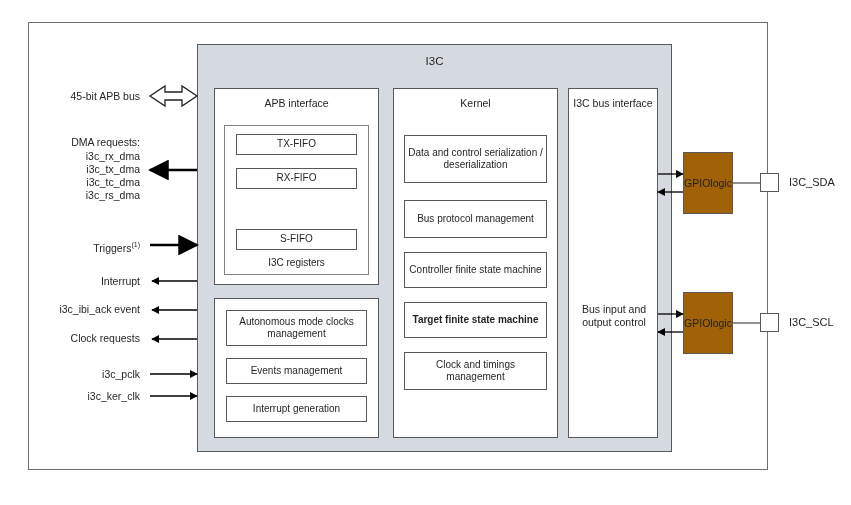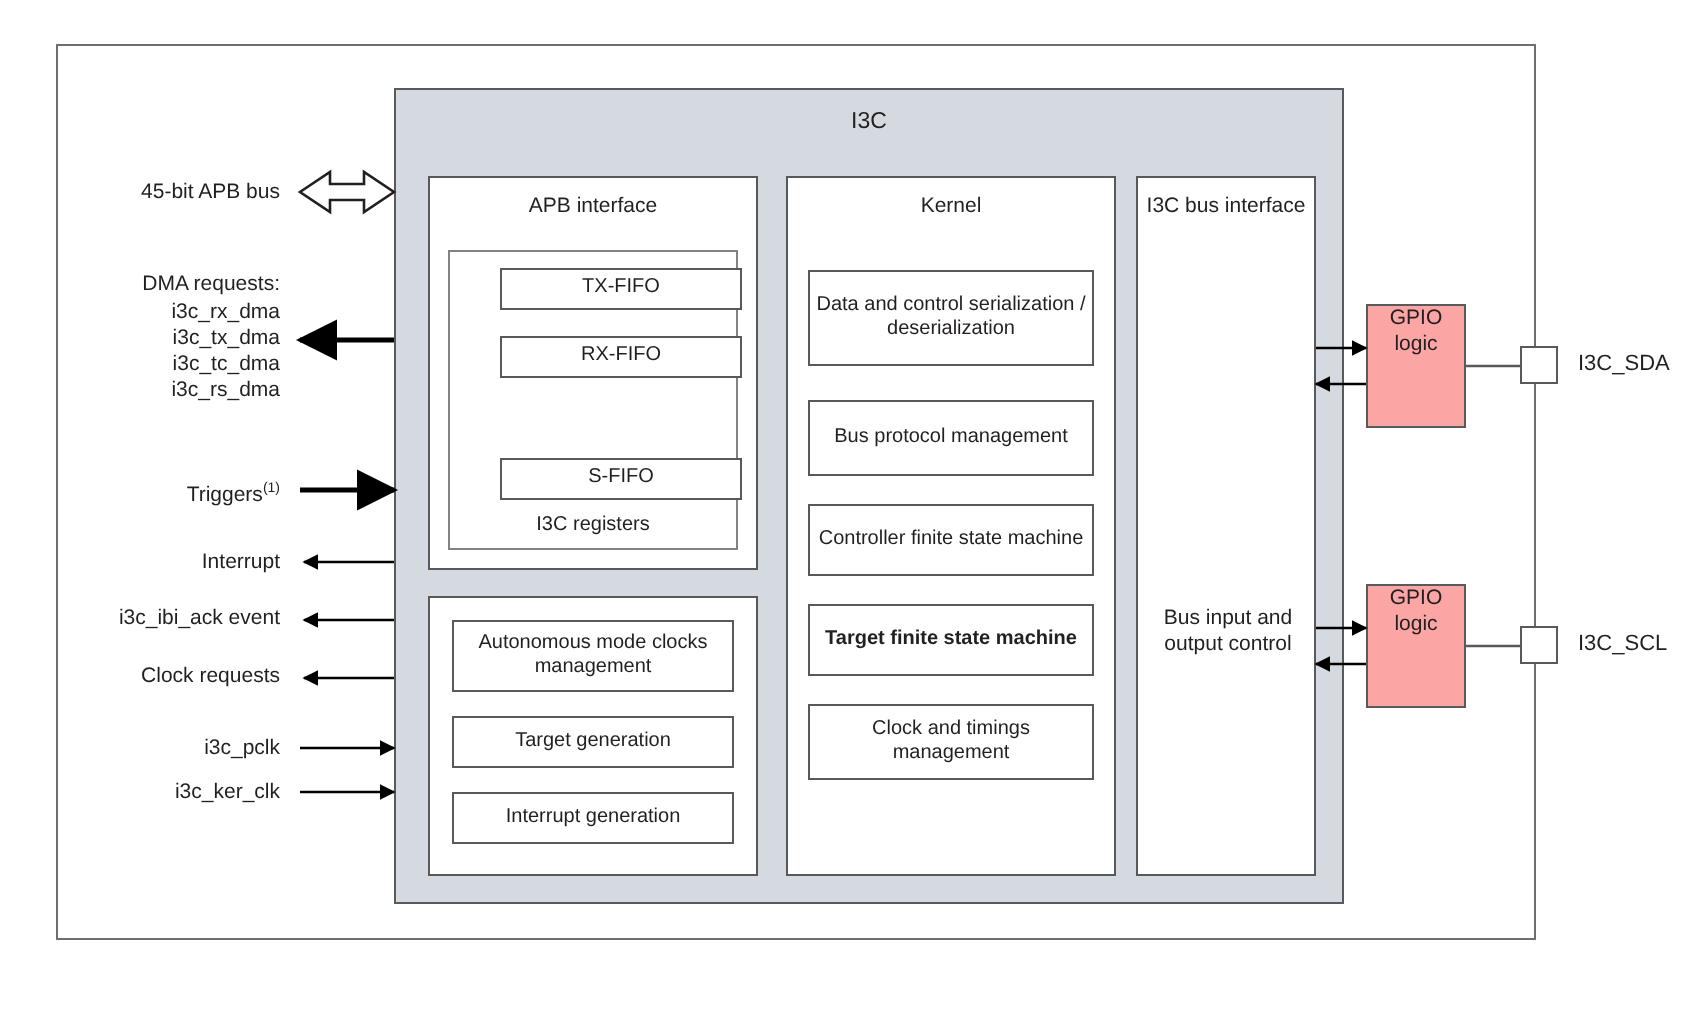--- a/index.html
+++ b/index.html
@@ -98,21 +98,21 @@
     align-items: center;
     justify-content: center;
     text-align: center;
     font-size: 10px;
     line-height: 12.5px;
     color: #231f20;
     padding: 0 3px;
   }
 
   
-  .fifo { left: 236px; width: 121px; height: 21px; margin-left: 14px; }
+  .fifo { left: 236px; width: 121px; height: 21px; }
   .fifo-1 { top: 134px; }
   .fifo-2 { top: 168px; }
   .fifo-3 { top: 202px; }
   .fifo-4 { top: 229px; }
 
   
   .au { left: 226px; width: 141px; }
   .au-1 { top: 310px; height: 36px; }
   .au-2 { top: 358px; height: 26px; }
   .au-3 { top: 396px; height: 26px; }
@@ -132,24 +132,25 @@
     width: 90px;
     text-align: center;
     font-size: 10.5px;
     line-height: 13px;
     color: #231f20;
   }
 
   
   .gpio {
     border: 1.2px solid #58595b;
-    background: #fca5a5;
+    background: #a16207;
     display: flex;
-    flex-direction: column;
+    flex-direction: row;
     align-items: center;
+    justify-content: center;
     font-size: 10.5px;
     line-height: 13px;
     color: #231f20;
   }
   .gpio-sda { left: 683px; top: 152px; width: 50px; height: 62px; }
   .gpio-scl { left: 683px; top: 292px; width: 50px; height: 62px; }
 
   
   .pin-sq {
     border: 1.2px solid #58595b;
@@ -216,21 +217,21 @@
     <div class="reg-label">I3C registers</div>
   </div>
 
   <div class="abs unit fifo fifo-1">TX-FIFO</div>
   <div class="abs unit fifo fifo-2">RX-FIFO</div>
   <div class="abs unit fifo fifo-4">S-FIFO</div>
 
   <div class="abs col-card card-auto"></div>
 
   <div class="abs unit au au-1">Autonomous mode clocks management</div>
-  <div class="abs unit au au-2">Target generation</div>
+  <div class="abs unit au au-2">Events management</div>
   <div class="abs unit au au-3">Interrupt generation</div>
 
   <div class="abs col-card card-kernel">
     <div class="col-title">Kernel</div>
   </div>
 
   <div class="abs unit ku ku-1">Data and control serialization / deserialization</div>
   <div class="abs unit ku ku-2">Bus protocol management</div>
   <div class="abs unit ku ku-3">Controller finite state machine</div>
   <div class="abs unit ku ku-4">Target finite state machine</div>

